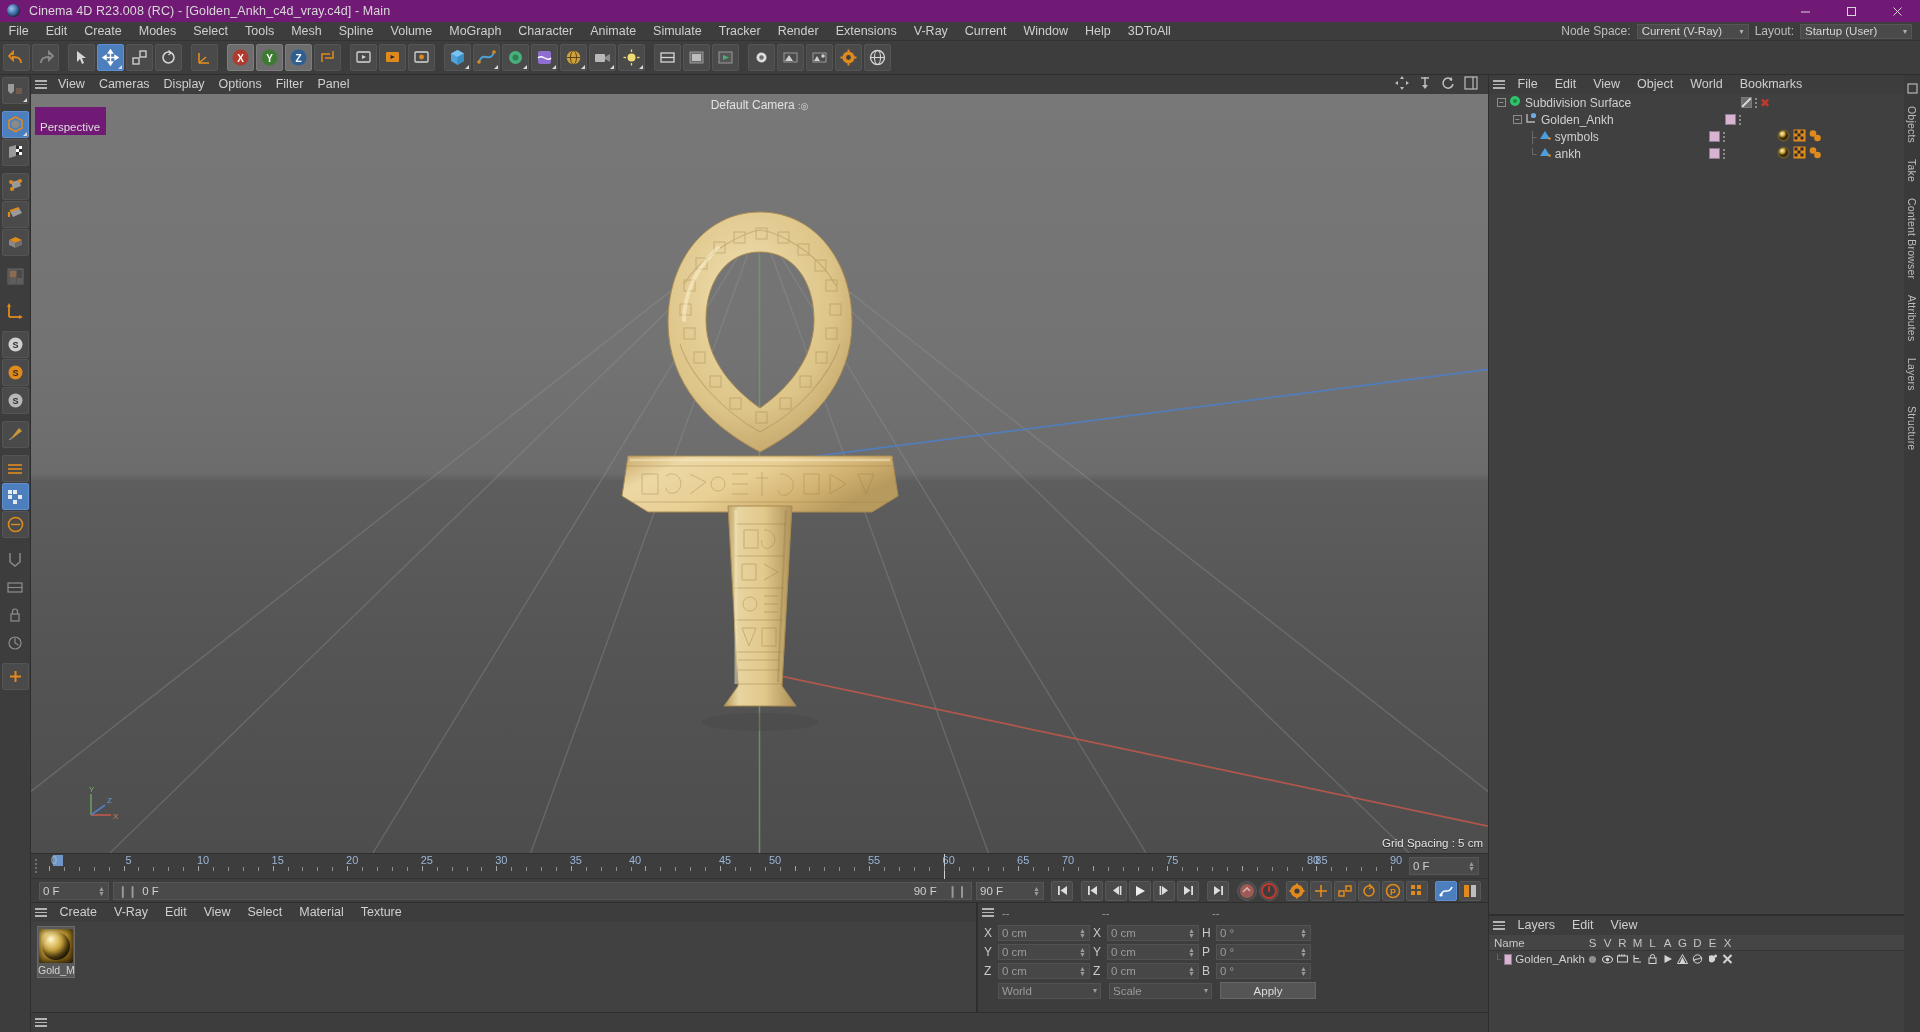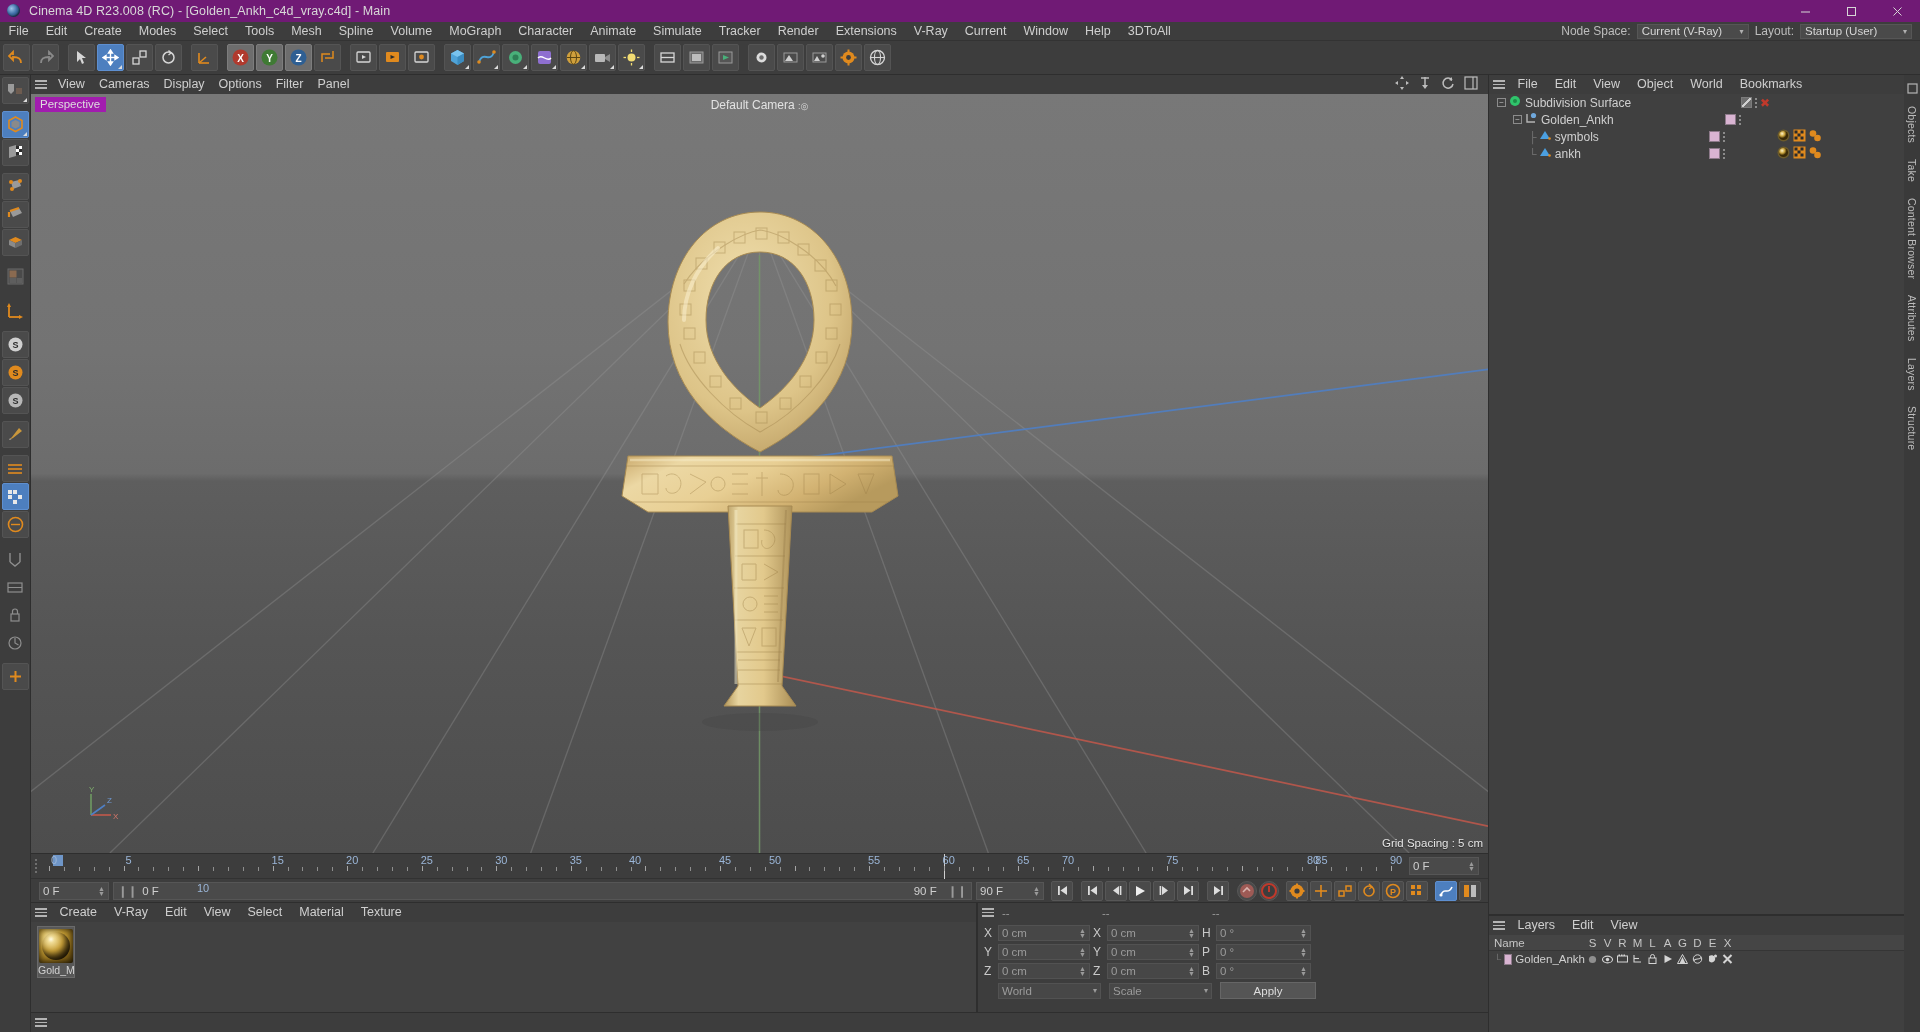--- a/index.html
+++ b/index.html
@@ -82,22 +82,22 @@
   .hamb { width:20px; height:19px; display:flex; flex-direction:column; justify-content:center; align-items:center; gap:2px;}
   .hamb i { display:block; width:12px; height:1.5px; background:#b4b4b4; }
   .vpheader .menuitem { font-size:12.5px; padding:0 7px; }
   .vp-icons { margin-left:auto; display:flex; align-items:center; gap:9px; padding-right:10px; }
 
   
   .viewport { flex:1 1 auto; position:relative; overflow:hidden; background:#6d6d6d; min-height:0; }
   .vp-grad { position:absolute; inset:0;
     background:linear-gradient(180deg,#787878 0%, #737373 34%, #6c6c6c 50%, #5e5e5e 51%, #555555 72%, #4d4d4d 100%);}
   .vp-label {
-    position:absolute; left:4px; top:3px; background:#a21caf; color:#dedede;
-    font-size:11.5px; padding:1px 6px 2px 5px;
+    position:absolute; left:4px; top:13px; background:#701a75; color:#dedede;
+    font-size:11.5px; padding:14px 6px 2px 5px;
   }
   .vp-cam {
     position:absolute; left:50%; transform:translateX(-50%); top:4px; color:#e2e2e2; font-size:12px;
   }
   .vp-grid { position:absolute; left:0; top:0; width:100%; height:100%; }
   .vp-gridspacing {
     position:absolute; right:5px; bottom:4px; color:#e4e4e4; font-size:11.5px;
     text-shadow:0 1px 1px rgba(0,0,0,.5);
   }
   .axis-gizmo { position:absolute; left:52px; bottom:28px; width:40px; height:40px; }
@@ -887,21 +887,21 @@
             <div class="tl-tick" style="left: 37.8222px;"></div>
             <div class="tl-tick" style="left: 52.7333px;"></div>
             <div class="tl-tick" style="left: 67.6444px;"></div>
             <div class="tl-tick maj" style="left: 82.5556px;"></div>
             <div class="tl-num" style="left: 87.5556px;">5</div>
             <div class="tl-tick" style="left: 97.4667px;"></div>
             <div class="tl-tick" style="left: 112.378px;"></div>
             <div class="tl-tick" style="left: 127.289px;"></div>
             <div class="tl-tick" style="left: 142.2px;"></div>
             <div class="tl-tick maj" style="left: 157.111px;"></div>
-            <div class="tl-num" style="left: 162.111px; margin-top: 28px;">10</div>
+            <div class="tl-num" style="left: 162.111px;">10</div>
             <div class="tl-tick" style="left: 172.022px;"></div>
             <div class="tl-tick" style="left: 186.933px;"></div>
             <div class="tl-tick" style="left: 201.844px;"></div>
             <div class="tl-tick" style="left: 216.756px;"></div>
             <div class="tl-tick maj" style="left: 231.667px;"></div>
             <div class="tl-num" style="left: 236.667px;">15</div>
             <div class="tl-tick" style="left: 246.578px;"></div>
             <div class="tl-tick" style="left: 261.489px;"></div>
             <div class="tl-tick" style="left: 276.4px;"></div>
             <div class="tl-tick" style="left: 291.311px;"></div>

